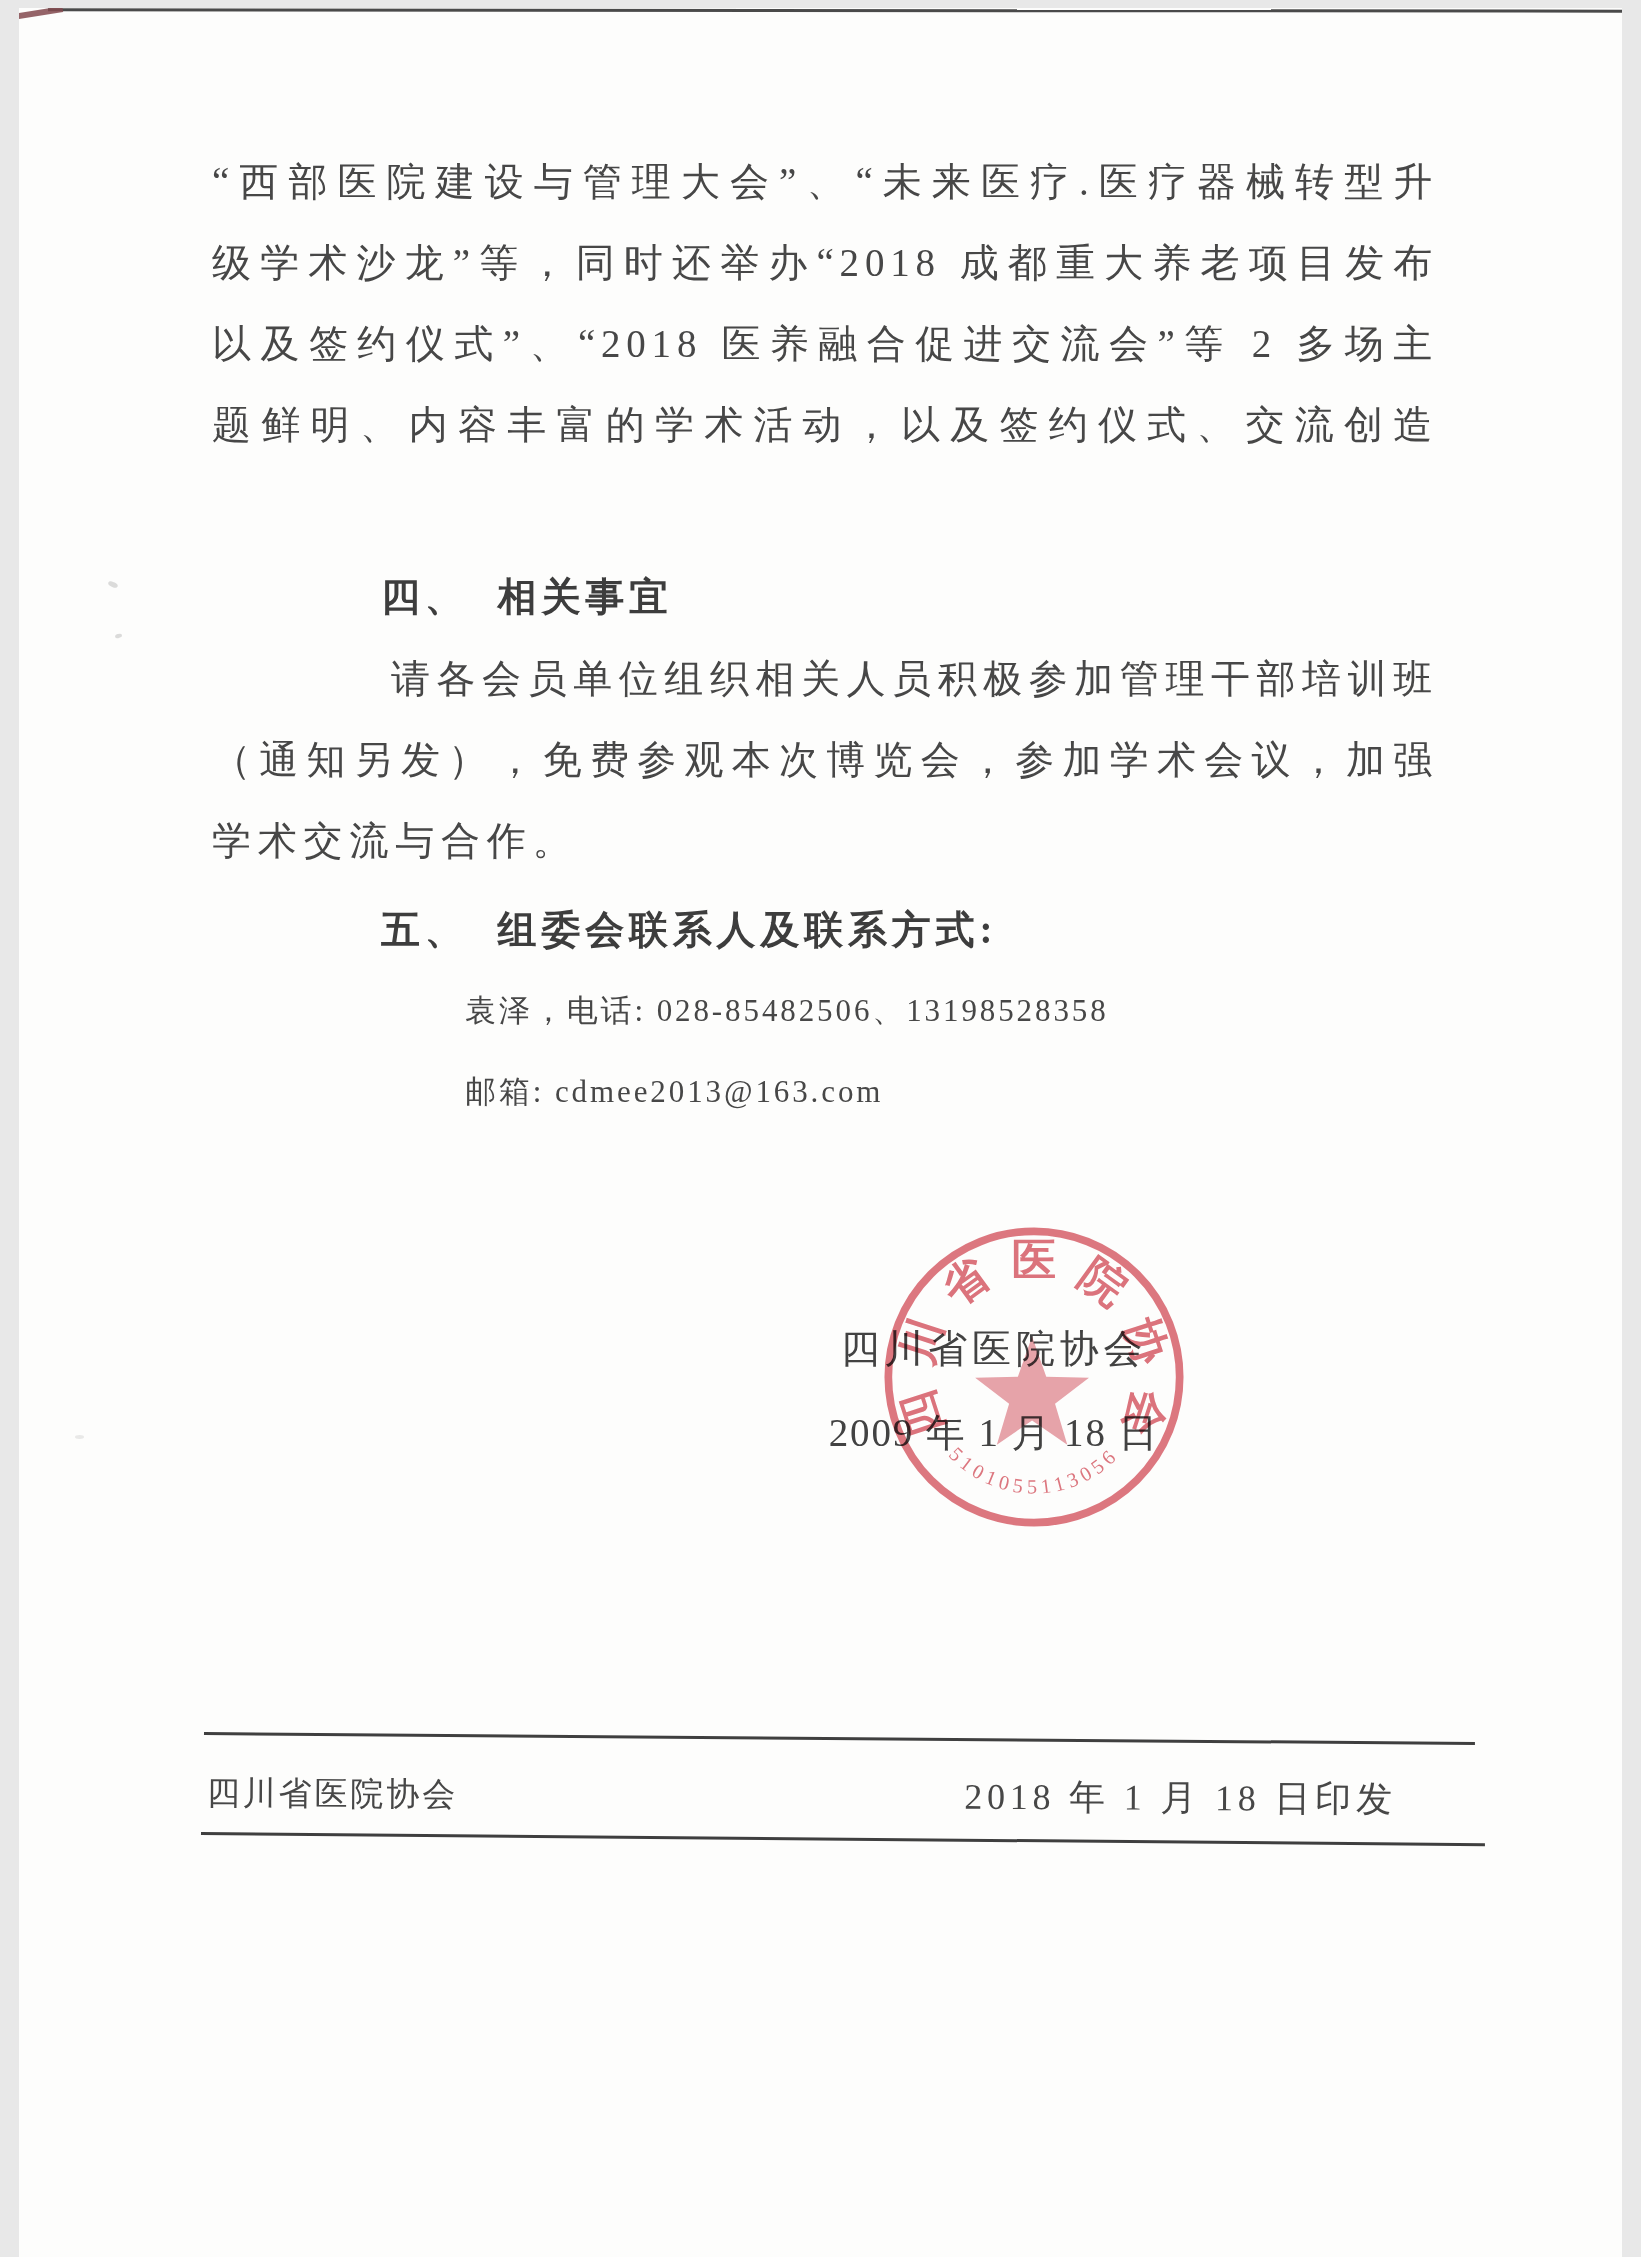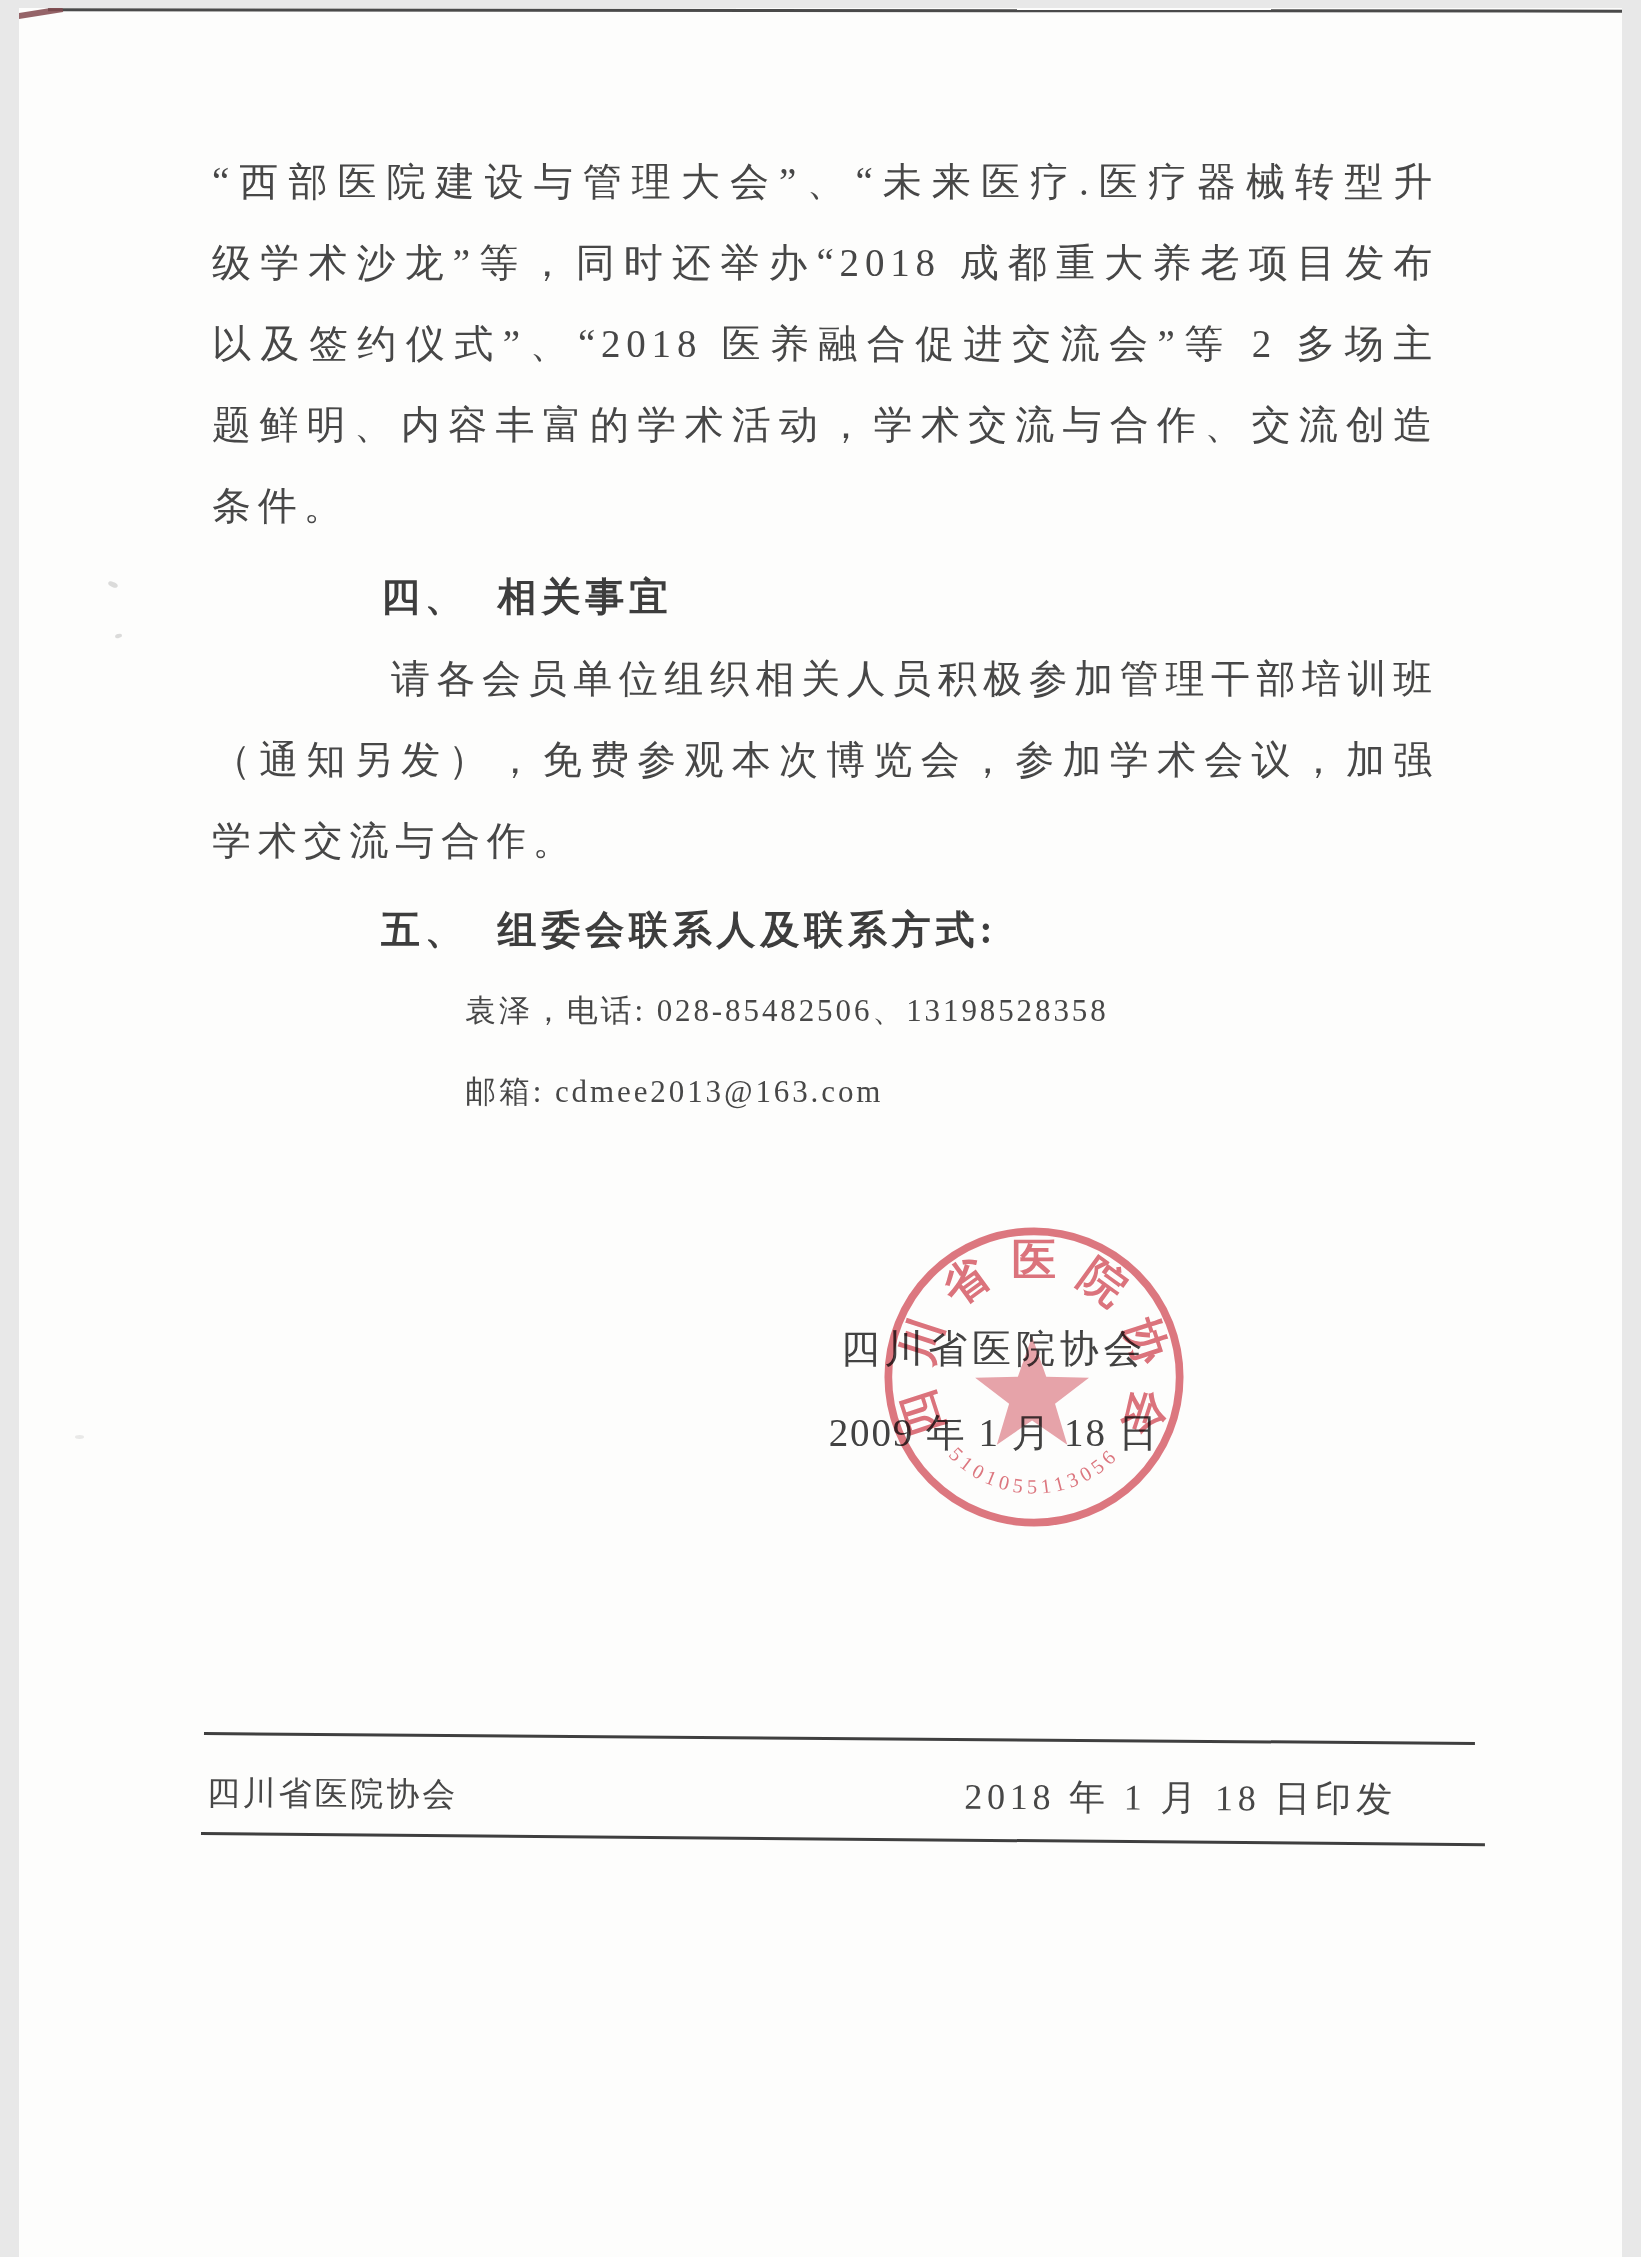--- a/index.html
+++ b/index.html
@@ -70,22 +70,21 @@
   <div class="top-edge"></div>
   <div class="corner-mark"></div>
   <div class="speck sp1"></div>
   <div class="speck sp2"></div>
   <div class="speck sp3"></div>
 
   <div class="textblock" style="top:133px;">
     <div class="body-line">“西部医院建设与管理大会”、“未来医疗.医疗器械转型升</div>
     <div class="body-line">级学术沙龙”等，同时还举办“2018 成都重大养老项目发布</div>
     <div class="body-line">以及签约仪式”、“2018 医养融合促进交流会”等 2 多场主</div>
-    <div class="body-line">题鲜明、内容丰富的学术活动，学术交流与合作、交流创造</div>
-    <div class="body-line endline">条件。</div>
+    <div class="body-line">题鲜明、内容丰富的学术活动，以及签约仪式、交流创造</div>
   </div>
 
   <div class="heading" style="left:362px;top:548px;">
     <span>四、</span>
     <span>相关事宜</span>
   </div>
 
   <div class="textblock" style="top:630px;">
     <div class="body-line indent-first">请各会员单位组织相关人员积极参加管理干部培训班</div>
     <div class="body-line">（通知另发），免费参观本次博览会，参加学术会议，加强</div>

